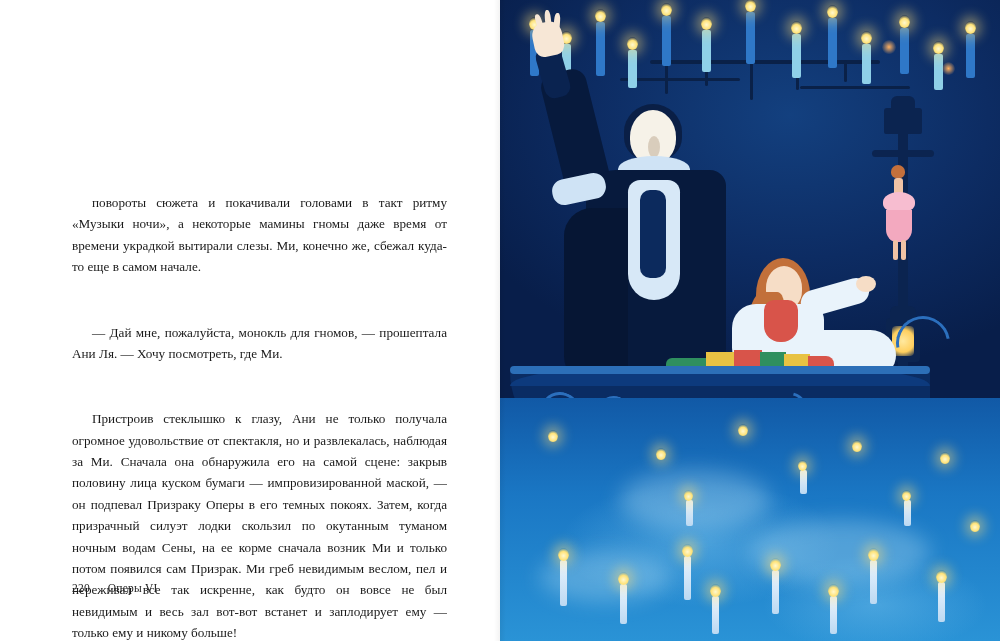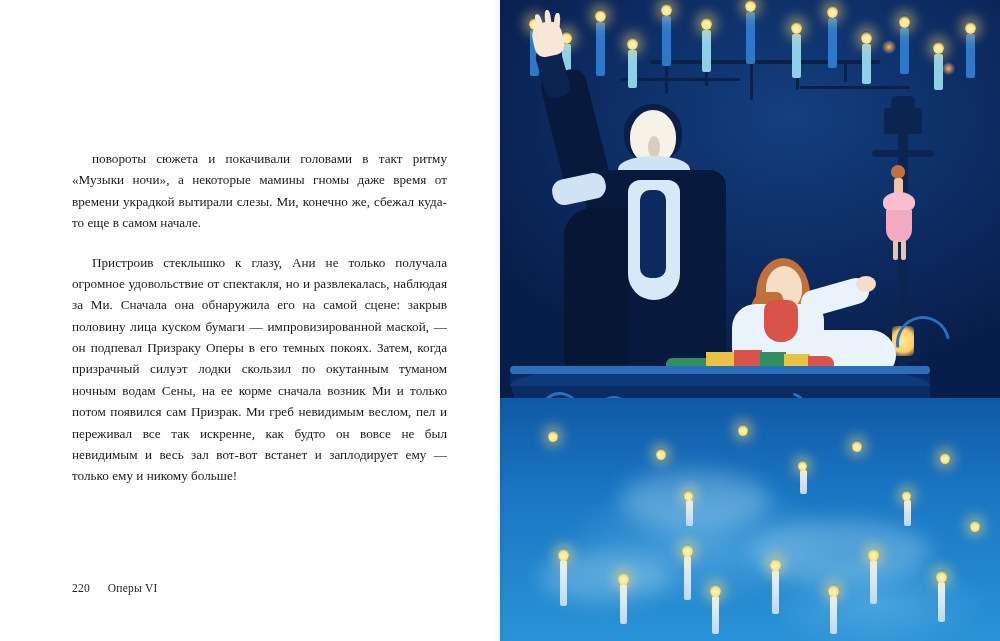--- a/index.html
+++ b/index.html
@@ -38,20 +38,21 @@
   .para {
     margin: 0 0 18px 0;
     font-size: 13.2px;
     line-height: 1.62;
     color: #1a1a1a;
     text-align: justify;
     hyphens: manual;
   }
   .para.indent {
     text-indent: 20px;
+    margin-top: 44px;
   }
   .folio {
     position: absolute;
     left: 72px;
     top: 582px;
     font-size: 11.5px;
     color: #222222;
     letter-spacing: .2px;
   }
   .folio .num {
@@ -210,20 +211,21 @@
   }
 </style>
 </head>
 <body>
 
 <div class="spread">
 
   <div class="page-left">
     <div class="text-column">
       <p class="para indent">повороты сюжета и покачивали головами в такт ритму «Музыки ночи», а некоторые мамины гномы даже время от времени украдкой вытирали слезы. Ми, конечно же, сбежал куда-то еще в самом начале.</p>
+      <p class="para indent">— Дай мне, пожалуйста, монокль для гномов, — прошептала Ани Ля. — Хочу посмотреть, где Ми.</p>
       <p class="para indent">Пристроив стеклышко к глазу, Ани не только получала огромное удовольствие от спектакля, но и развлекалась, наблюдая за Ми. Сначала она обнаружила его на самой сцене: закрыв половину лица куском бумаги — импровизированной маской, — он подпевал Призраку Оперы в его темных покоях. Затем, когда призрачный силуэт лодки скользил по окутанным туманом ночным водам Сены, на ее корме сначала возник Ми и только потом появился сам Призрак. Ми греб невидимым веслом, пел и переживал все так искренне, как будто он вовсе не был невидимым и весь зал вот-вот встанет и заплодирует ему — только ему и никому больше!</p>
     </div>
     <div class="folio">
       <span class="num">220</span><span>Оперы VI</span>
     </div>
   </div>
 
   <div class="page-right">
     <div class="illo">
 

